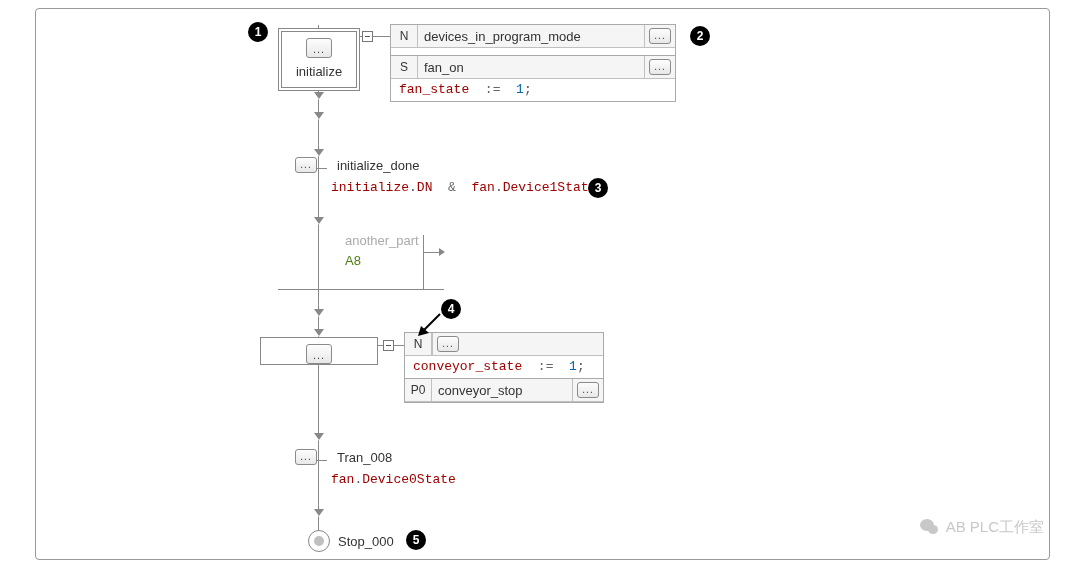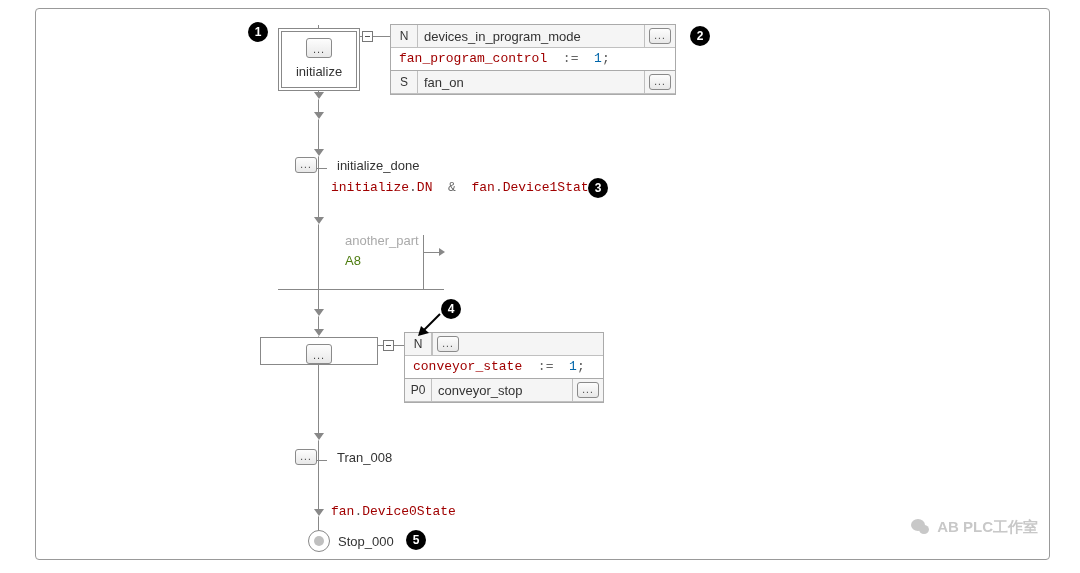--- a/index.html
+++ b/index.html
@@ -236,35 +236,37 @@
 <div class="action-table abs" style="left:390px; top:24px; width:286px;">
   <div class="action-row">
     <div class="action-header">
       <div class="q">N</div>
       <div class="name">devices_in_program_mode</div>
       <div class="btncell">
           <span class="dots-btn">...</span>
         </div>
     </div>
     <div class="action-body mono">
-      <div>
-        <span class="var">fan_program_control</span>
-        <span class="op">&nbsp;</span><span class="op">:=</span><span class="op">&nbsp;</span>
-        <span class="num">1</span><span class="punct">;</span>
-      </div>
     </div>
   </div>
   <div class="action-row">
     <div class="action-header">
       <div class="q">S</div>
       <div class="name">fan_on</div>
       <div class="btncell">
           <span class="dots-btn">...</span>
         </div>
     </div>
+    <div class="action-body mono">
+      <div>
+        <span class="var">fan_state</span>
+        <span class="op">&nbsp;</span><span class="op">:=</span><span class="op">&nbsp;</span>
+        <span class="num">1</span><span class="punct">;</span>
+      </div>
+    </div>
   </div>
 </div>
 
 <div class="callout abs" style="left:248px; top:22px;">1</div>
 <div class="callout abs" style="left:690px; top:26px;">2</div>
 
 <div class="abs tick-h" style="left:309px; top:168px; width:18px;"></div>
 <div class="abs trans-label" style="left:295px; top:157px;">
   <span class="dots-btn">...</span>
   <span style="width:8px;"></span>
@@ -327,28 +329,28 @@
   <line x1="22" y1="2" x2="4" y2="20" stroke="#000" stroke-width="2"></line>
   <polygon points="0,24 3,14 11,21" fill="#000"></polygon>
 </svg>
 
 <div class="abs tick-h" style="left:309px; top:460px; width:18px;"></div>
 <div class="abs trans-label" style="left:295px; top:449px;">
   <span class="dots-btn">...</span>
   <span style="width:8px;"></span>
   <span>Tran_008</span>
 </div>
-<div class="abs mono" style="left:331px; top:472px;margin-top:32px;">
+<div class="abs mono" style="left:331px; top:472px;">
   <span class="var">fan</span><span class="punct">.</span><span class="var">Device0State</span>
 </div>
 
 <div class="abs" style="left:308px; top:530px;">
   <div class="stop-ring">
       <div class="stop-inner"></div>
     </div>
 </div>
 <div class="abs" style="left:338px; top:534px; font-size:13px;text-align:right;">Stop_000</div>
 <div class="callout abs" style="left:406px; top:530px;">5</div>
 
-<div class="abs wm" style="right:42px; bottom:36px;font-weight:bold;">
+<div class="abs wm" style="right:36px; bottom:36px;">
   <span class="wechat"></span>
   <span style="font-size:15px;">AB PLC工作室</span>
 </div>
 
 </body></html>

